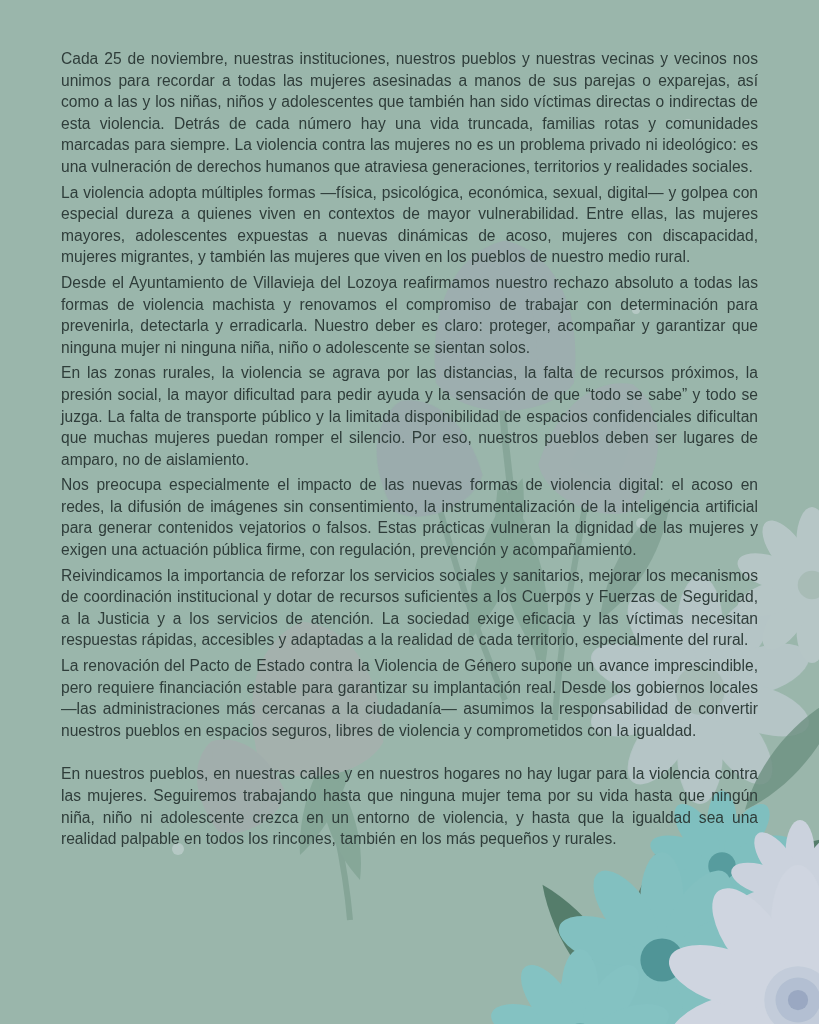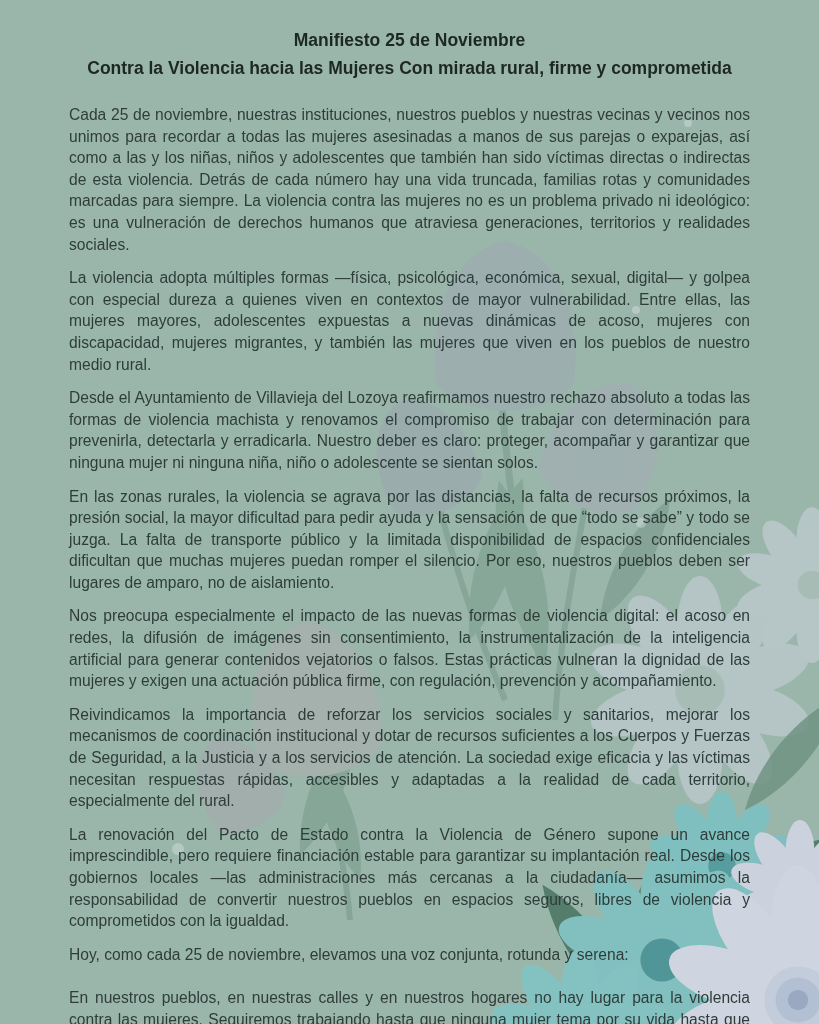--- a/index.html
+++ b/index.html
@@ -36,21 +36,21 @@
     color: #1d2724;
     margin: 0;
   }
   .body-text {
     margin-top: 22px;
     font-size: 15.6px;
     line-height: 21.6px;
     color: #2f3d3a;
   }
   .para {
-    margin: 12px;
+    margin: 4px;
     text-align: justify;
   }
   .para:last-child {
     margin-top: 22px;
   }
 </style>
 </head>
 <body>
 
 <div class="page">
@@ -145,31 +145,26 @@
 
     <g fill="#e7ecf4" opacity="0.35">
       <circle cx="641" cy="523" r="5"></circle>
       <circle cx="688" cy="123" r="4"></circle>
       <circle cx="636" cy="310" r="4"></circle>
       <circle cx="178" cy="849" r="6"></circle>
     </g>
   </svg>
 
   <div class="content">
-    <h1 class="title">
-      <span>Manifiesto 25 de Noviembre</span><br>
-      <span>Contra la Violencia hacia las Mujeres Con mirada rural, firme y comprometida</span>
-    </h1>
     <div class="body-text">
 
     <p class="para">Cada 25 de noviembre, nuestras instituciones, nuestros pueblos y nuestras vecinas y vecinos nos unimos para recordar a todas las mujeres asesinadas a manos de sus parejas o exparejas, así como a las y los niñas, niños y adolescentes que también han sido víctimas directas o indirectas de esta violencia. Detrás de cada número hay una vida truncada, familias rotas y comunidades marcadas para siempre. La violencia contra las mujeres no es un problema privado ni ideológico: es una vulneración de derechos humanos que atraviesa generaciones, territorios y realidades sociales.</p>
         <p class="para">La violencia adopta múltiples formas —física, psicológica, económica, sexual, digital— y golpea con especial dureza a quienes viven en contextos de mayor vulnerabilidad. Entre ellas, las mujeres mayores, adolescentes expuestas a nuevas dinámicas de acoso, mujeres con discapacidad, mujeres migrantes, y también las mujeres que viven en los pueblos de nuestro medio rural.</p>
         <p class="para">Desde el Ayuntamiento de Villavieja del Lozoya reafirmamos nuestro rechazo absoluto a todas las formas de violencia machista y renovamos el compromiso de trabajar con determinación para prevenirla, detectarla y erradicarla. Nuestro deber es claro: proteger, acompañar y garantizar que ninguna mujer ni ninguna niña, niño o adolescente se sientan solos.</p>
         <p class="para">En las zonas rurales, la violencia se agrava por las distancias, la falta de recursos próximos, la presión social, la mayor dificultad para pedir ayuda y la sensación de que “todo se sabe” y todo se juzga. La falta de transporte público y la limitada disponibilidad de espacios confidenciales dificultan que muchas mujeres puedan romper el silencio. Por eso, nuestros pueblos deben ser lugares de amparo, no de aislamiento.</p>
         <p class="para">Nos preocupa especialmente el impacto de las nuevas formas de violencia digital: el acoso en redes, la difusión de imágenes sin consentimiento, la instrumentalización de la inteligencia artificial para generar contenidos vejatorios o falsos. Estas prácticas vulneran la dignidad de las mujeres y exigen una actuación pública firme, con regulación, prevención y acompañamiento.</p>
         <p class="para">Reivindicamos la importancia de reforzar los servicios sociales y sanitarios, mejorar los mecanismos de coordinación institucional y dotar de recursos suficientes a los Cuerpos y Fuerzas de Seguridad, a la Justicia y a los servicios de atención. La sociedad exige eficacia y las víctimas necesitan respuestas rápidas, accesibles y adaptadas a la realidad de cada territorio, especialmente del rural.</p>
         <p class="para">La renovación del Pacto de Estado contra la Violencia de Género supone un avance imprescindible, pero requiere financiación estable para garantizar su implantación real. Desde los gobiernos locales —las administraciones más cercanas a la ciudadanía— asumimos la responsabilidad de convertir nuestros pueblos en espacios seguros, libres de violencia y comprometidos con la igualdad.</p>
-        <p class="para">Hoy, como cada 25 de noviembre, elevamos una voz conjunta, rotunda y serena:</p>
         <p class="para">En nuestros pueblos, en nuestras calles y en nuestros hogares no hay lugar para la violencia contra las mujeres. Seguiremos trabajando hasta que ninguna mujer tema por su vida hasta que ningún niña, niño ni adolescente crezca en un entorno de violencia, y hasta que la igualdad sea una realidad palpable en todos los rincones, también en los más pequeños y rurales.</p>
       </div>
   </div>
 
 </div>
 
 </body></html>

